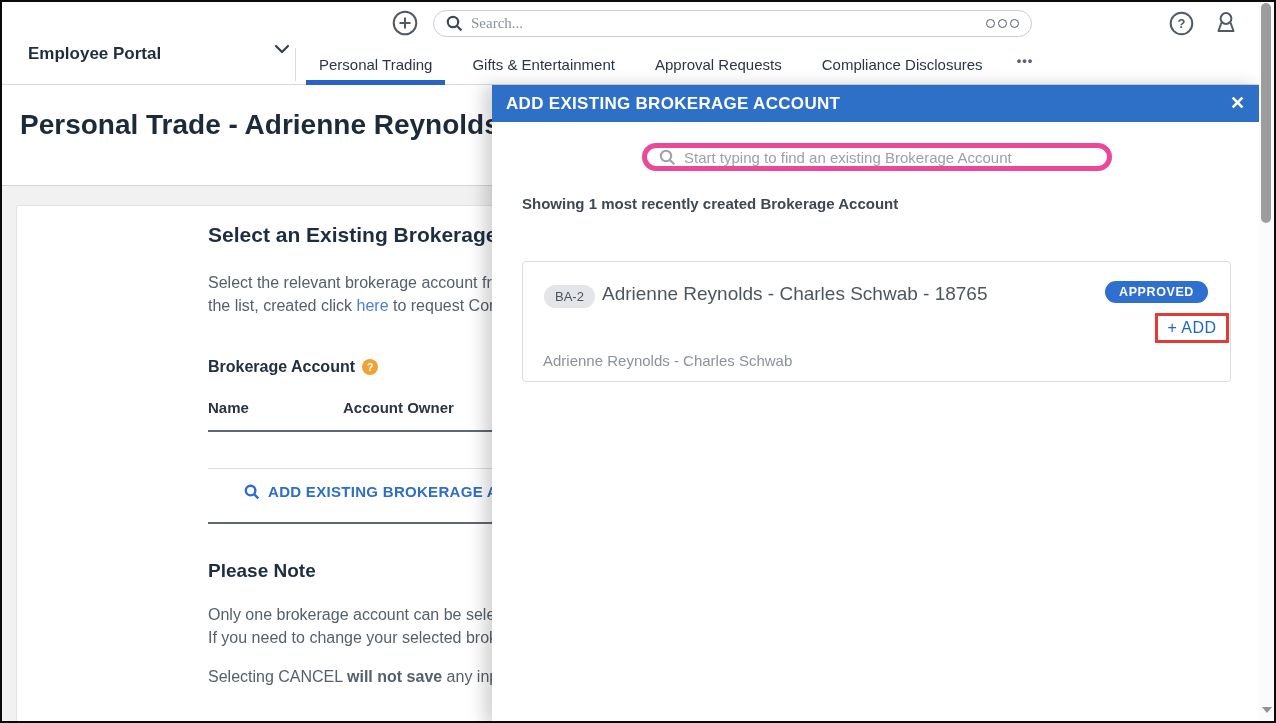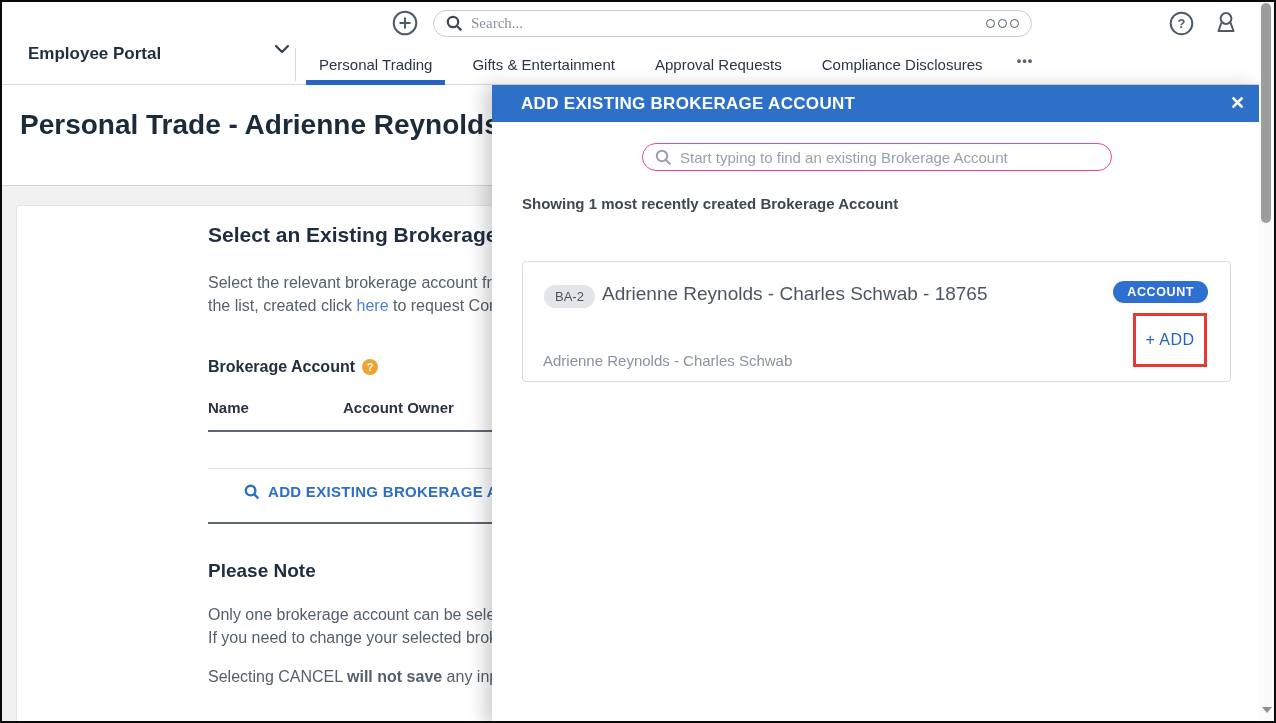--- a/index.html
+++ b/index.html
@@ -65,43 +65,43 @@
     cursor:pointer; white-space:nowrap; }
   .note-heading { position:absolute; left:191px; top:354px; font-size:19px; font-weight:700;
     color:#1e2d40; }
   .nb { font-weight:700; }
 
   
   .modal { position:absolute; left:490px; top:83px; width:769px; height:640px; background:#fff;
     box-shadow:-8px 0 16px rgba(0,0,0,0.18); }
   .modal-header { position:relative; height:37px; background:#2e6fc8; display:flex;
     align-items:center; }
-  .modal-title { margin-left:29px; color:#fff; font-size:17px; font-weight:700;
+  .modal-title { margin-left:14px; color:#fff; font-size:17px; font-weight:700;
     letter-spacing:0.3px; }
   .modal-close { position:absolute; right:16px; top:6px; color:#fff; font-size:18px;
     font-weight:700; cursor:pointer; line-height:24px; }
   .modal-search { position:absolute; left:150px; top:58px; width:470px; height:28px;
-    border:1px solid #ec4899; border-radius:14px; display:flex; align-items:center;
+    border:5px solid #ec4899; border-radius:14px; display:flex; align-items:center;
     padding:0 12px; gap:8px; background:#fff; }
   .modal-search input { border:none; outline:none; flex:1; font-size:15px; color:#3c4650;
     font-family:"Liberation Sans",sans-serif; background:transparent; }
   .modal-search input::placeholder { color:#9aa1a9; }
   .showing { position:absolute; left:30px; top:110px; font-size:15px; font-weight:700;
     color:#3f4750; }
   .hint { position:absolute; left:30px; top:133px; font-size:15px; color:#68707a; }
   .result-card { position:absolute; left:30px; top:176px; width:709px; height:121px;
     background:#fff; border:1px solid #dadce0; border-radius:4px;padding-left:28px; }
   .ba-badge { position:absolute; left:21px; top:23px; background:#e3e5e8; color:#4b545d;
     font-size:13px; padding:4px 11px; border-radius:13px; }
   .result-title { position:absolute; left:79px; top:21px; font-size:19px; color:#4d565e;
     white-space:nowrap; cursor:pointer; }
   .status-badge { position:absolute; right:22px; top:19px; background:#2e6fd0; color:#fff;
     font-size:12.5px; font-weight:700; letter-spacing:0.6px; padding:4px 14px;
     border-radius:11px; }
-  .add-highlight { position:absolute; right:23px; top:51px; width:74px; height:54px;
+  .add-highlight { position:absolute; right:1px; top:51px; width:74px; height:30px;
     border:3px solid #e23b36; display:flex; align-items:center; justify-content:center; }
   .add-link { color:#2166c4; font-size:16px; font-weight:500; letter-spacing:0.5px;
     cursor:pointer; }
   .result-subtitle { position:absolute; left:20px; top:90px; font-size:15px; color:#8b929a; }
 
   
   .scrollbar { position:absolute; right:0; top:0; width:15px; height:719px; background:#fbfbfb; }
   .scroll-thumb { position:absolute; left:2px; top:1px; width:10px; height:220px;
     background:#9d9d9d; border-radius:5px; cursor:pointer; }
   .scroll-down { position:absolute; left:3px; bottom:8px; width:0; height:0;
@@ -216,21 +216,21 @@
           <path d="M11 11l4.4 4.4" stroke="#9aa1a9" stroke-width="2"></path>
         </svg>
       </span>
       <input type="text" placeholder="Start typing to find an existing Brokerage Account" style="">
     </div>
     <div class="showing">Showing 1 most recently created Brokerage Account</div>
 
     <div class="result-card">
       <span class="ba-badge">BA-2</span>
       <span class="result-title">Adrienne Reynolds - Charles Schwab - 18765</span>
-      <span class="status-badge">ACCOUNT</span>
+      <span class="status-badge">APPROVED</span>
       <span class="add-highlight">
         <span class="add-link">+ ADD</span>
       </span>
       <span class="result-subtitle">Adrienne Reynolds - Charles Schwab</span>
     </div>
   </div>
 
   <div class="scrollbar">
     <div class="scroll-thumb"></div>
     <div class="scroll-down"></div>

